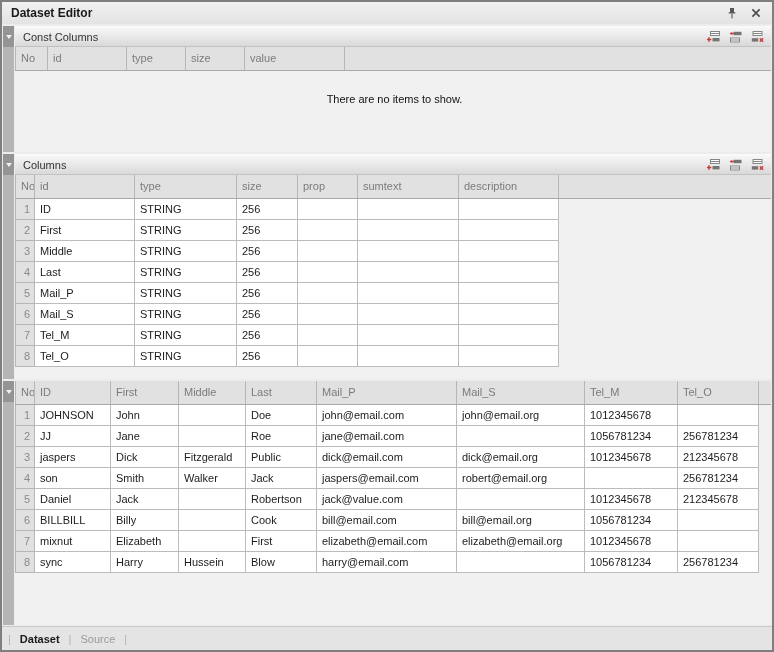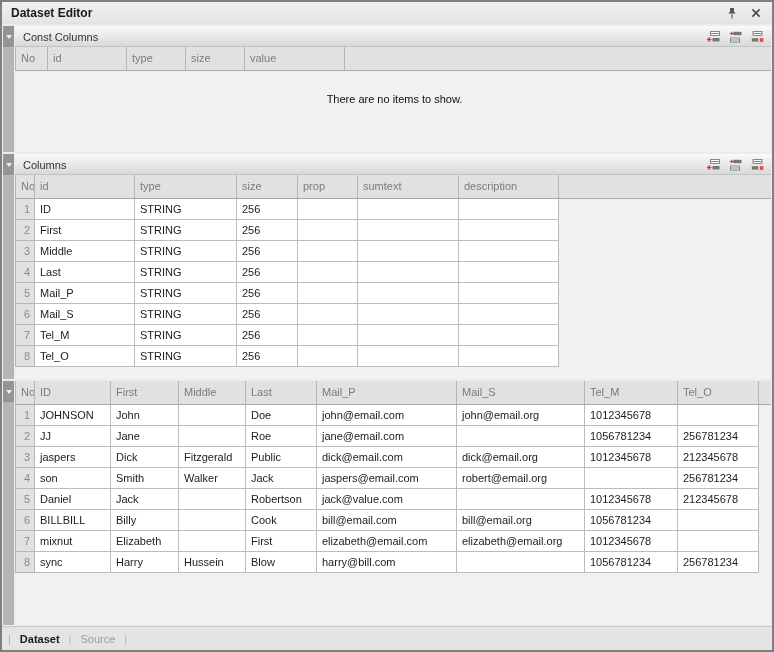--- a/index.html
+++ b/index.html
@@ -445,21 +445,21 @@
               <td>1012345678</td>
               <td></td>
               <td class="filler"></td>
             </tr>
             <tr>
               <td class="num">8</td>
               <td>sync</td>
               <td>Harry</td>
               <td>Hussein</td>
               <td>Blow</td>
-              <td>harry@bill.com</td>
+              <td>harry@email.com</td>
               <td></td>
               <td>1056781234</td>
               <td>256781234</td>
               <td class="filler"></td>
             </tr>
           </tbody>
       </table>
       <div class="empty-wrap"></div>
     </div>
   </div>

